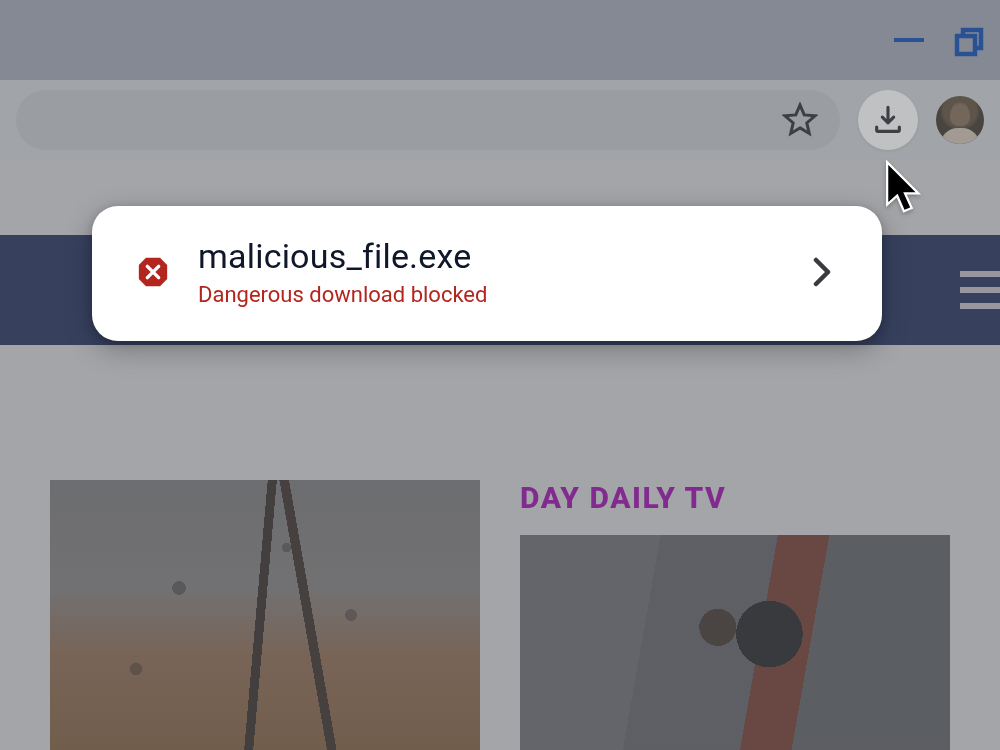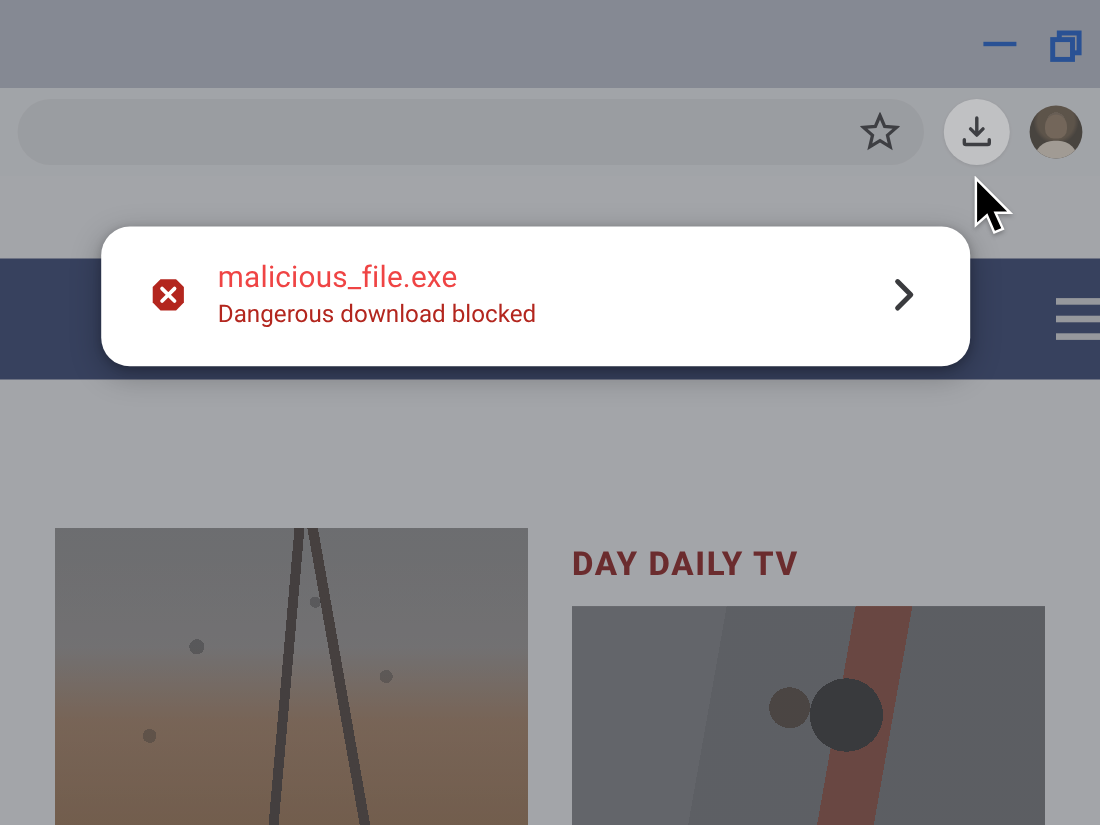--- a/index.html
+++ b/index.html
@@ -148,22 +148,21 @@
         radial-gradient(circle at 20% 70%, rgba(0,0,0,0.3) 0 1.6%, transparent 1.6% 3%),
         linear-gradient(95deg, transparent 48%, #4a3a30 48% 50%, transparent 50%),
         linear-gradient(80deg, transparent 58%, #4e3c30 58% 60%, transparent 60%),
         linear-gradient(to top, #c88d56 0%, #d8a070 35%, #c8c2bc 60%, #b8b8b6 100%);
       border-radius: 0;
     }
     .tile-heading {
       font-size: 30px;
       font-weight: 800;
       letter-spacing: 1.5px;
-      color: #7f1d1d;
-      margin-top: 16px;
+      color: #a21caf;
     }
     .tile-img-right {
       height: 220px;
       background:
         linear-gradient(0deg, rgba(60,60,65,0.45), rgba(60,60,65,0.45)),
         radial-gradient(circle at 58% 45%, #2a2a2a 0 12%, transparent 12%),
         radial-gradient(circle at 46% 42%, #5c4a3a 0 7%, transparent 7%),
         linear-gradient(100deg, #a0a2a6 0 30%, #8e9296 30% 55%, #b05038 55% 66%, #8c8e92 66% 100%);
     }
 
@@ -196,22 +195,22 @@
       width: 34px;
       height: 34px;
       flex-shrink: 0;
       display: flex;
       align-items: center;
       justify-content: center;
     }
     .blocked-badge svg { display: block; }
     .popover-text { flex: 1; }
     .file-name {
-      font-size: 27px;
-      color: #ef4444;
+      font-size: 34px;
+      color: #0f172a;
       font-weight: 400;
       letter-spacing: 0.2px;
       margin-bottom: 6px;
     }
     .file-status {
       font-size: 22px;
       color: #b3261e;
       font-weight: 400;
     }
     .chevron {

